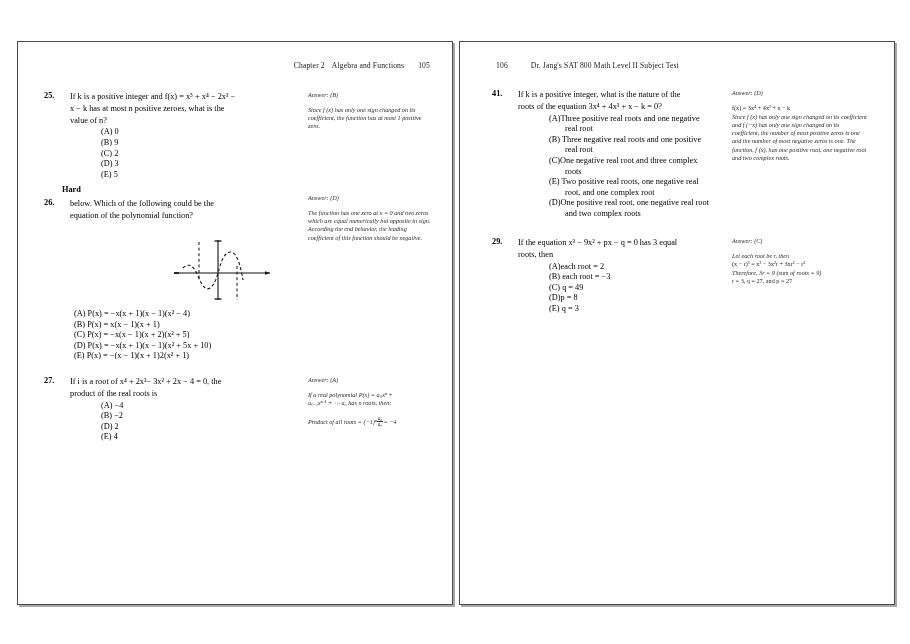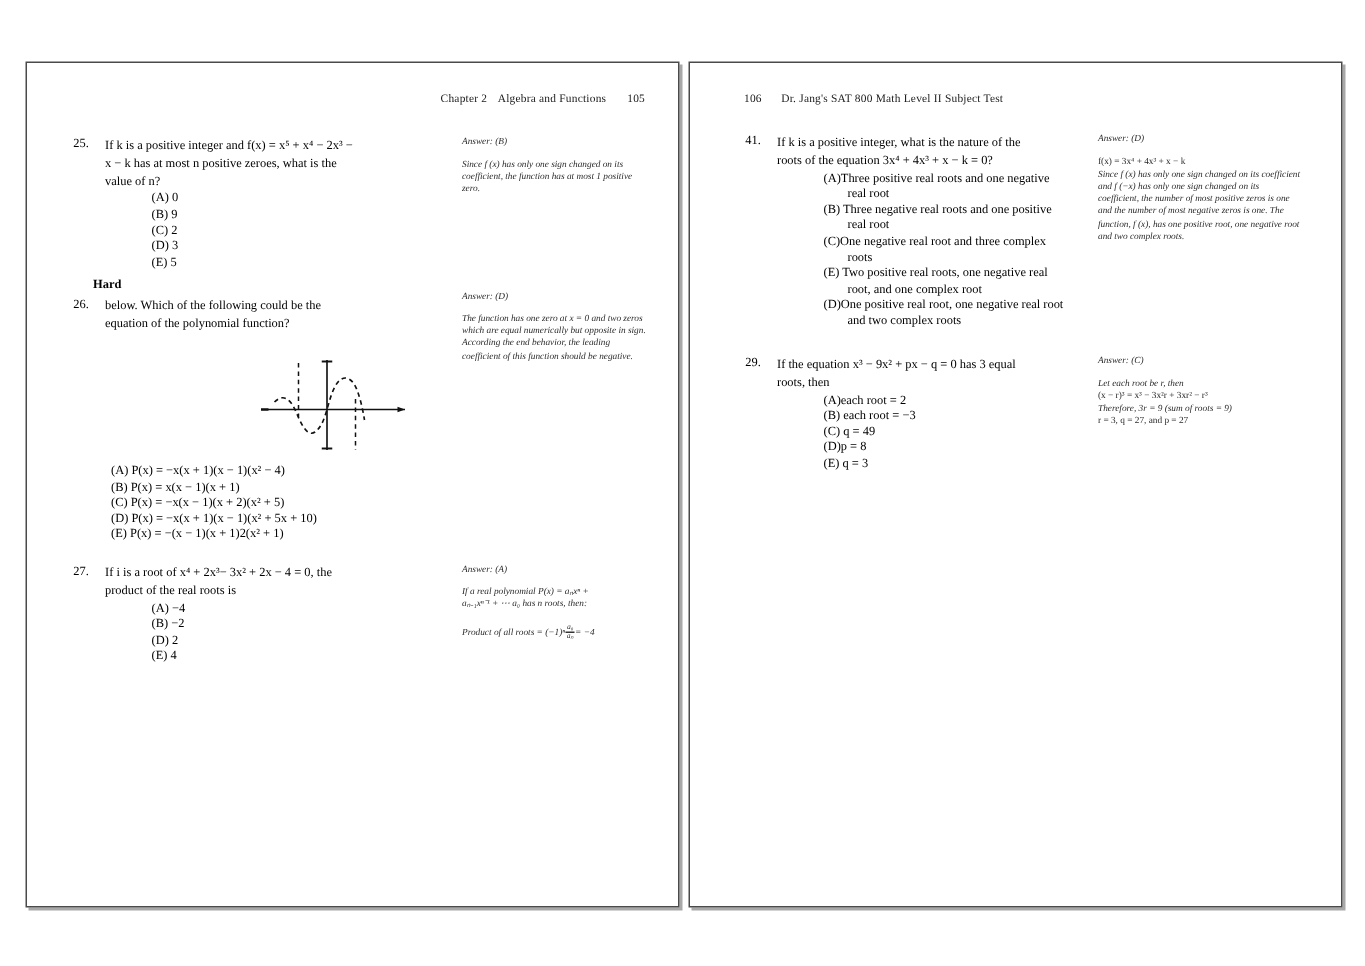--- a/index.html
+++ b/index.html
@@ -63,34 +63,35 @@
     right: 22px;
     top: 19px;
   }
   .runhead-left .rh-sep { display:inline-block; width: 7px; }
   .runhead-left .rh-pgnum { display:inline-block; margin-left: 14px; }
 
   .runhead-right {
     left: 36px;
     top: 19px;
   }
-  .runhead-right .rh-pgnum { display:inline-block; margin-right: 13px; }
+  .runhead-right .rh-pgnum { display:inline-block; margin-right: 23px; }
 
   
   .qblock {
     position: absolute;
     display: block;
   }
   .qnum {
     position: absolute;
     left: 0;
     top: 0;
     width: 20px;
-    text-align: center;
+    text-align: left;
     font-size: 8.3px;
+    font-weight: bold;
   }
   .qbody {
     position: absolute;
     left: 26px;
     top: 0;
     font-size: 8.3px;
     line-height: 11.8px;
   }
   .qstem {
     display: block;

